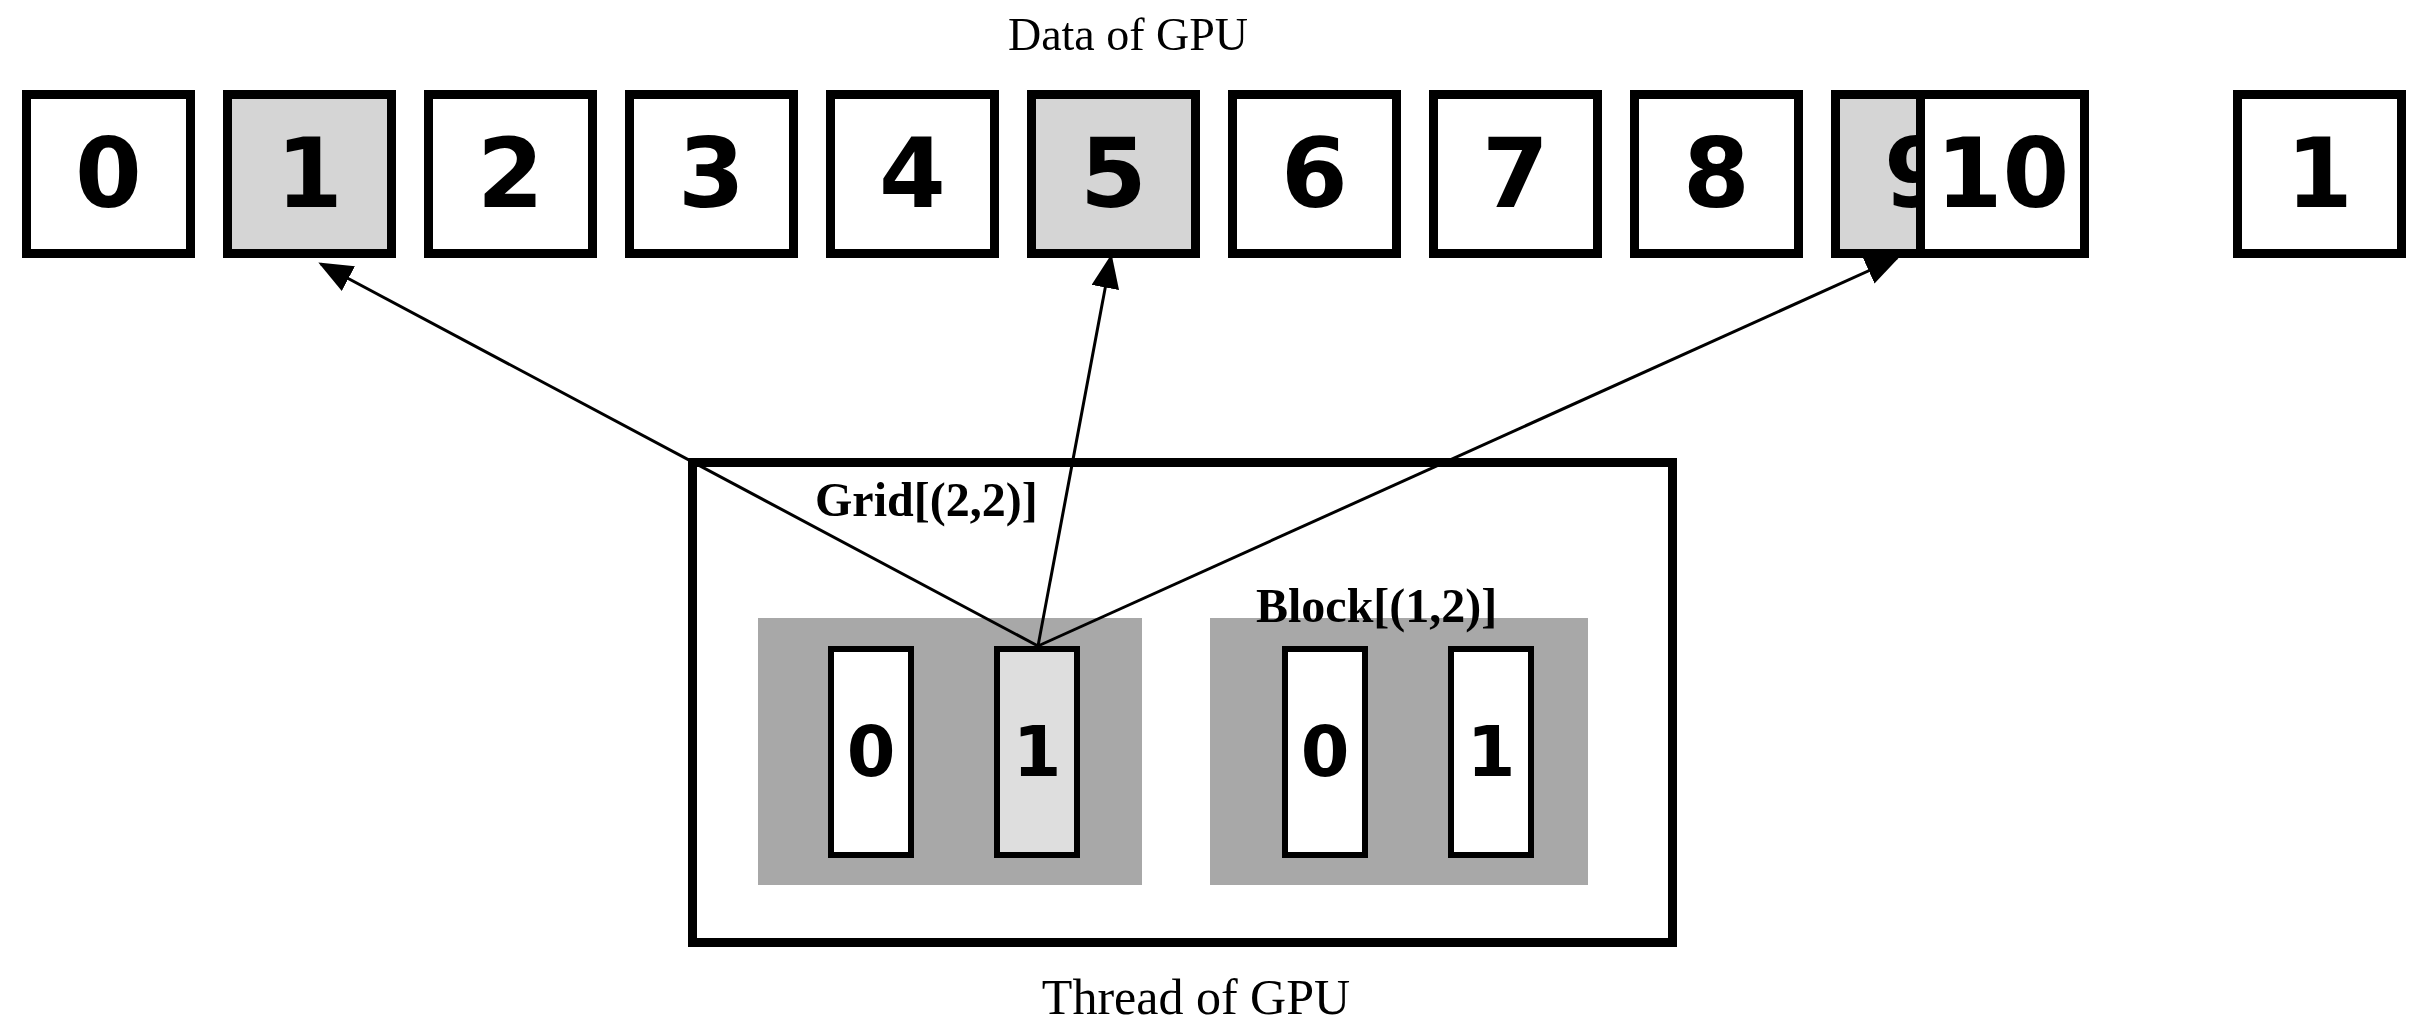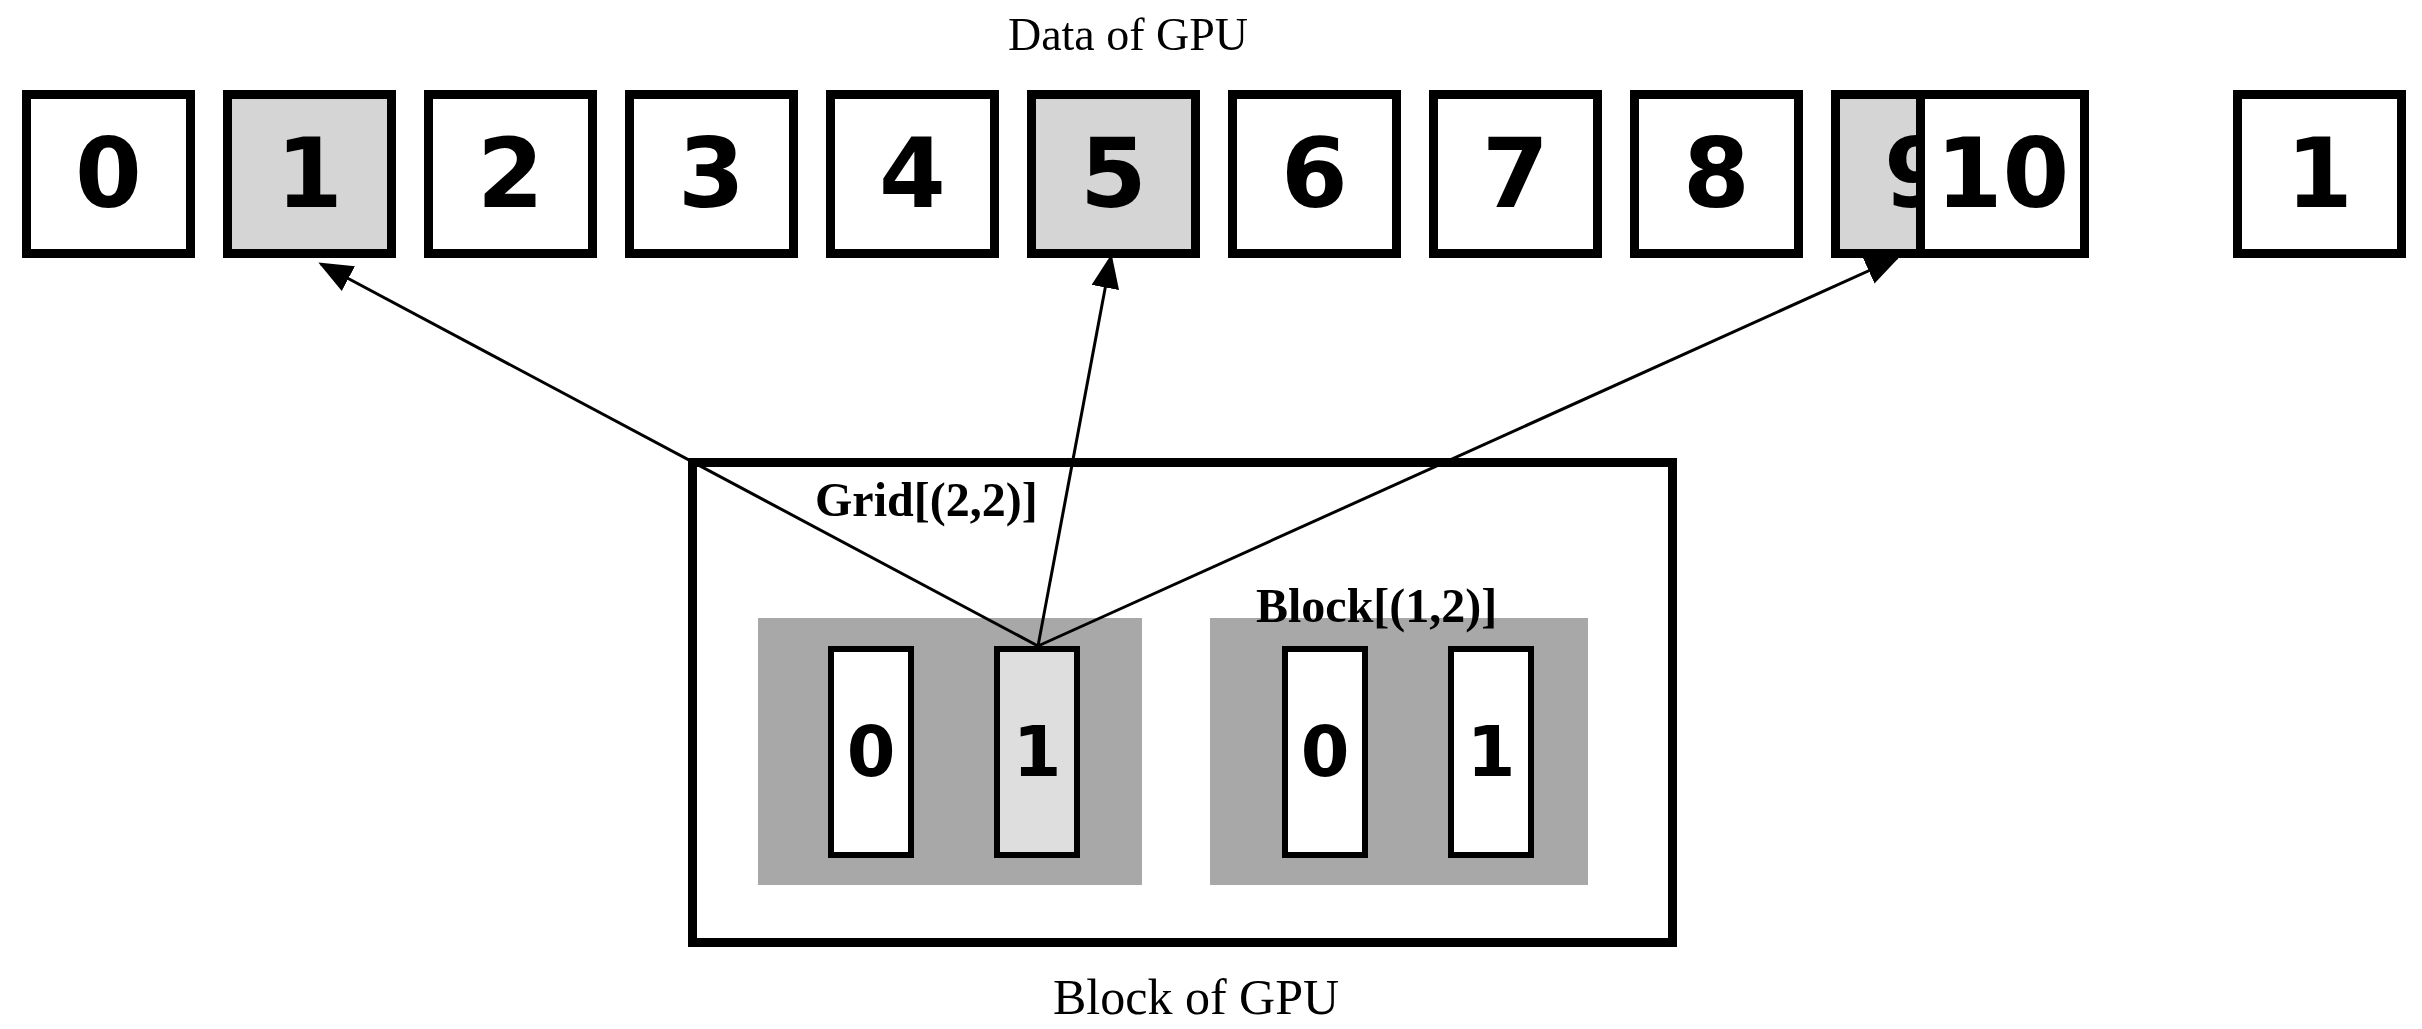--- a/index.html
+++ b/index.html
@@ -138,15 +138,15 @@
     <defs>
       <marker id="arrowhead" viewBox="0 0 34 28" refX="31" refY="14" markerWidth="34" markerHeight="28" markerUnits="userSpaceOnUse" orient="auto">
         <path d="M0,0 L34,14 L0,28 Z" fill="#000000"></path>
       </marker>
     </defs>
   <line x1="1038" y1="646" x2="321" y2="264" stroke="#000000" stroke-width="3" marker-end="url(#arrowhead)"></line>
       <line x1="1038" y1="646" x2="1111" y2="257" stroke="#000000" stroke-width="3" marker-end="url(#arrowhead)"></line>
       <line x1="1038" y1="646" x2="1897" y2="258" stroke="#000000" stroke-width="3" marker-end="url(#arrowhead)"></line>
     </svg>
 
-  <div id="thread-caption" class="fig-title">Block of GPU</div>
+  <div id="thread-caption" class="fig-title">Thread of GPU</div>
 
 </div>
 
 </body></html>

